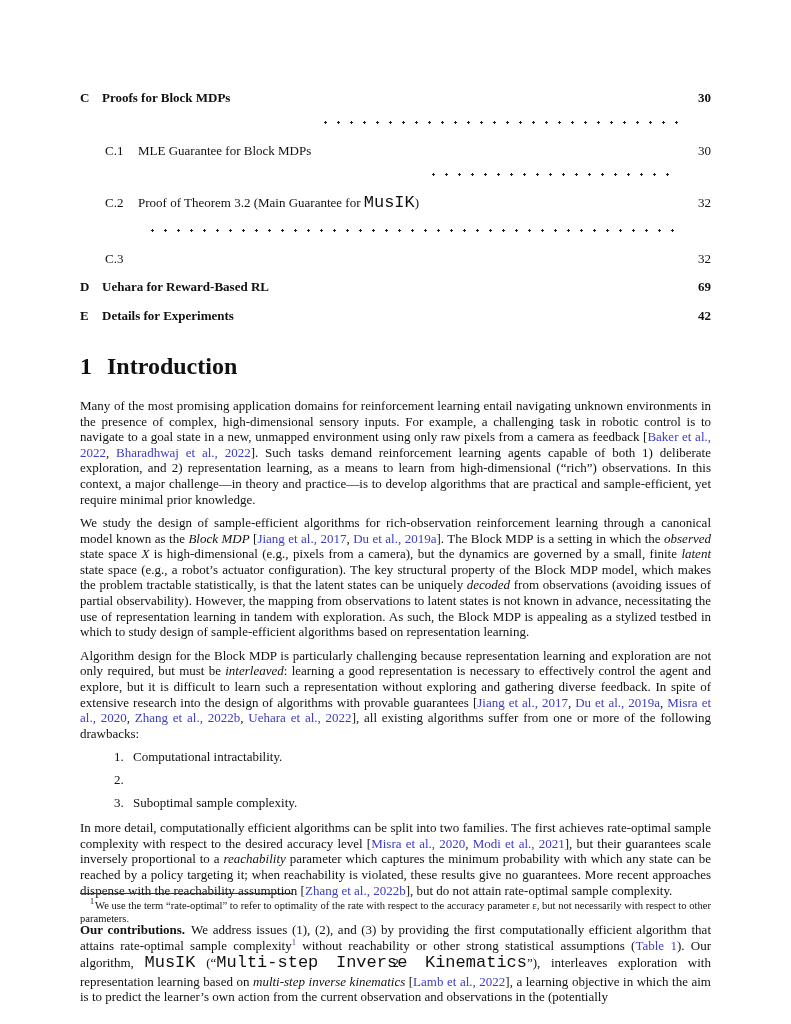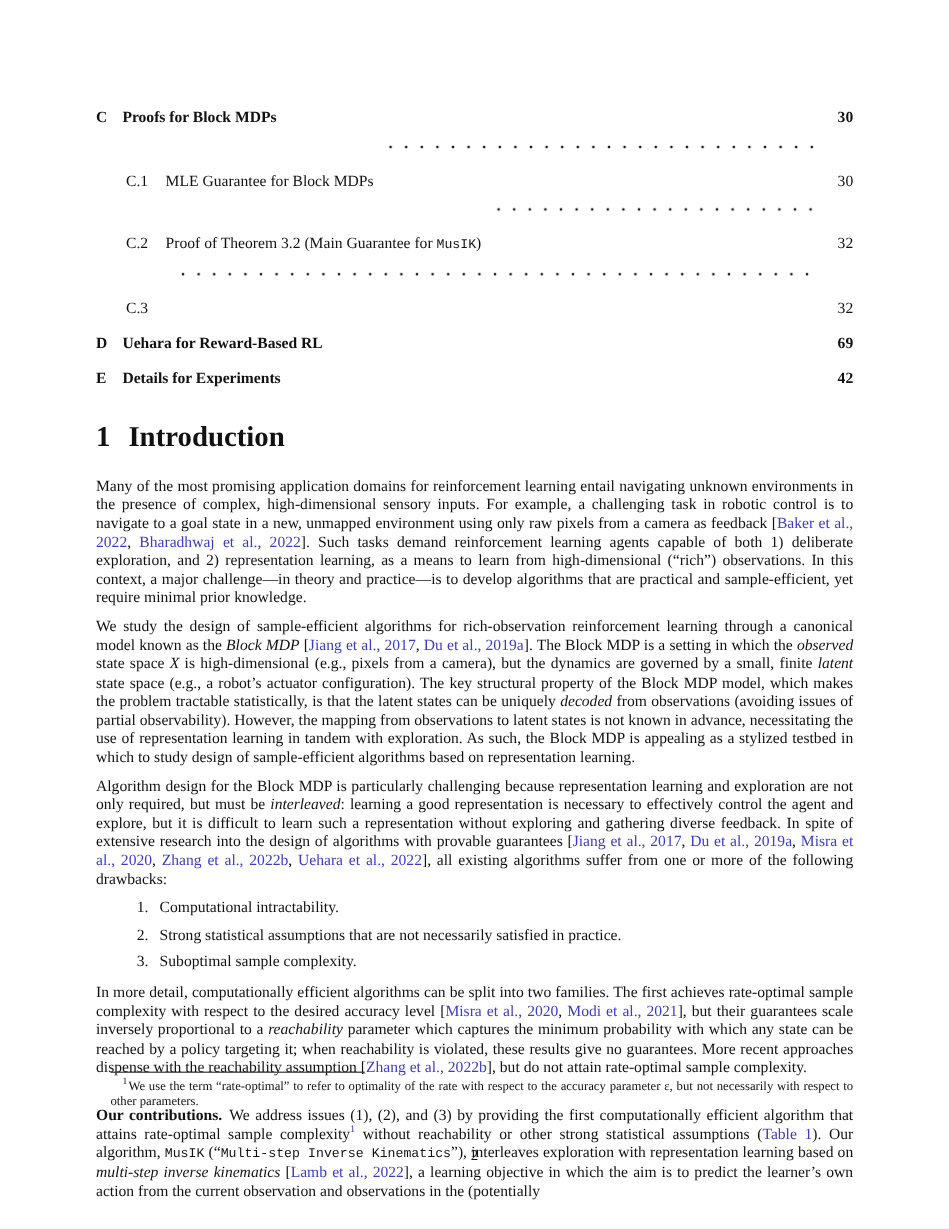--- a/index.html
+++ b/index.html
@@ -39,28 +39,28 @@
 
   
   .para{margin:0 0 8px 0;text-align:justify;}
   .para-contrib{margin-top:24px;}
   .seg-italic{font-style:italic;}
   .seg-math{font-style:italic;}
   .seg-bold{font-weight:bold;margin-right:6px;}
   .seg-cite{color:var(--link);}
   .seg-sup{color:var(--link);vertical-align:super;font-size:8.5px;line-height:0;}
   .seg-fnmark{vertical-align:super;font-size:8px;line-height:0;margin-right:1px;}
-  .seg-mono{font-family:"Liberation Mono", monospace;font-size:11px;}
+  .seg-mono{font-family:"Liberation Mono", monospace;font-size:17px;}
 
   .drawbacks{margin:4px 0 10px 0;}
   .list-item{display:flex;margin:0 0 7px 34px;text-align:justify;}
   .li-num{flex:0 0 auto;width:19px;}
 
   
-  .footnote{position:absolute;left:92px;right:80px;top:893px;font-size:10.6px;line-height:1.25;}
+  .footnote{position:absolute;left:80px;right:80px;top:893px;font-size:10.6px;line-height:1.25;}
   .footnote-rule{width:212px;border-top:1px solid #333;margin-bottom:5px;}
   .footnote-text{text-indent:10px;text-align:justify;}
 
   
   .page-number{position:absolute;left:0;right:0;top:956px;text-align:center;font-size:12.5px;}
 </style>
 </head>
 <body>
 
 <div class="page">
@@ -110,21 +110,20 @@
     <p class="para"><span class="seg-normal">We study the design of sample-efficient algorithms for rich-observation reinforcement learning through a canonical model known as the </span><span class="seg-italic">Block MDP</span><span class="seg-normal"> [</span><span class="seg-cite">Jiang et al., 2017</span><span class="seg-normal">, </span><span class="seg-cite">Du et al., 2019a</span><span class="seg-normal">]. The Block MDP is a setting in which the </span><span class="seg-italic">observed</span><span class="seg-normal"> state space </span><span class="seg-math">X</span><span class="seg-normal"> is high-dimensional (e.g., pixels from a camera), but the dynamics are governed by a small, finite </span><span class="seg-italic">latent</span><span class="seg-normal"> state space (e.g., a robot’s actuator configuration). The key structural property of the Block MDP model, which makes the problem tractable statistically, is that the latent states can be uniquely </span><span class="seg-italic">decoded</span><span class="seg-normal"> from observations (avoiding issues of partial observability). However, the mapping from observations to latent states is not known in advance, necessitating the use of representation learning in tandem with exploration. As such, the Block MDP is appealing as a stylized testbed in which to study design of sample-efficient algorithms based on representation learning.</span></p>
     <p class="para"><span class="seg-normal">Algorithm design for the Block MDP is particularly challenging because representation learning and exploration are not only required, but must be </span><span class="seg-italic">interleaved</span><span class="seg-normal">: learning a good representation is necessary to effectively control the agent and explore, but it is difficult to learn such a representation without exploring and gathering diverse feedback. In spite of extensive research into the design of algorithms with provable guarantees [</span><span class="seg-cite">Jiang et al., 2017</span><span class="seg-normal">, </span><span class="seg-cite">Du et al., 2019a</span><span class="seg-normal">, </span><span class="seg-cite">Misra et al., 2020</span><span class="seg-normal">, </span><span class="seg-cite">Zhang et al., 2022b</span><span class="seg-normal">, </span><span class="seg-cite">Uehara et al., 2022</span><span class="seg-normal">], all existing algorithms suffer from one or more of the following drawbacks:</span></p>
 
     <div class="drawbacks">
       <div class="list-item">
         <span class="li-num">1.</span>
         <span>Computational intractability.</span>
       </div>
       <div class="list-item">
         <span class="li-num">2.</span>
-        <span>Strong statistical assumptions that are not necessarily satisfied in practice.</span>
       </div>
       <div class="list-item">
         <span class="li-num">3.</span>
         <span>Suboptimal sample complexity.</span>
       </div>
     </div>
 
     <p class="para"><span class="seg-normal">In more detail, computationally efficient algorithms can be split into two families. The first achieves rate-optimal sample complexity with respect to the desired accuracy level [</span><span class="seg-cite">Misra et al., 2020</span><span class="seg-normal">, </span><span class="seg-cite">Modi et al., 2021</span><span class="seg-normal">], but their guarantees scale inversely proportional to a </span><span class="seg-italic">reachability</span><span class="seg-normal"> parameter which captures the minimum probability with which any state can be reached by a policy targeting it; when reachability is violated, these results give no guarantees. More recent approaches dispense with the reachability assumption [</span><span class="seg-cite">Zhang et al., 2022b</span><span class="seg-normal">], but do not attain rate-optimal sample complexity.</span></p>
     <p class="para para-contrib"><span class="seg-bold">Our contributions.</span><span class="seg-normal">We address issues (1), (2), and (3) by providing the first computationally efficient algorithm that attains rate-optimal sample complexity</span><span class="seg-sup">1</span><span class="seg-normal"> without reachability or other strong statistical assumptions (</span><span class="seg-cite">Table 1</span><span class="seg-normal">). Our algorithm, </span><span class="seg-mono">MusIK</span><span class="seg-normal"> (“</span><span class="seg-mono">Multi-step Inverse Kinematics</span><span class="seg-normal">”), interleaves exploration with representation learning based on </span><span class="seg-italic">multi-step inverse kinematics</span><span class="seg-normal"> [</span><span class="seg-cite">Lamb et al., 2022</span><span class="seg-normal">], a learning objective in which the aim is to predict the learner’s own action from the current observation and observations in the (potentially</span></p>
   </div>

